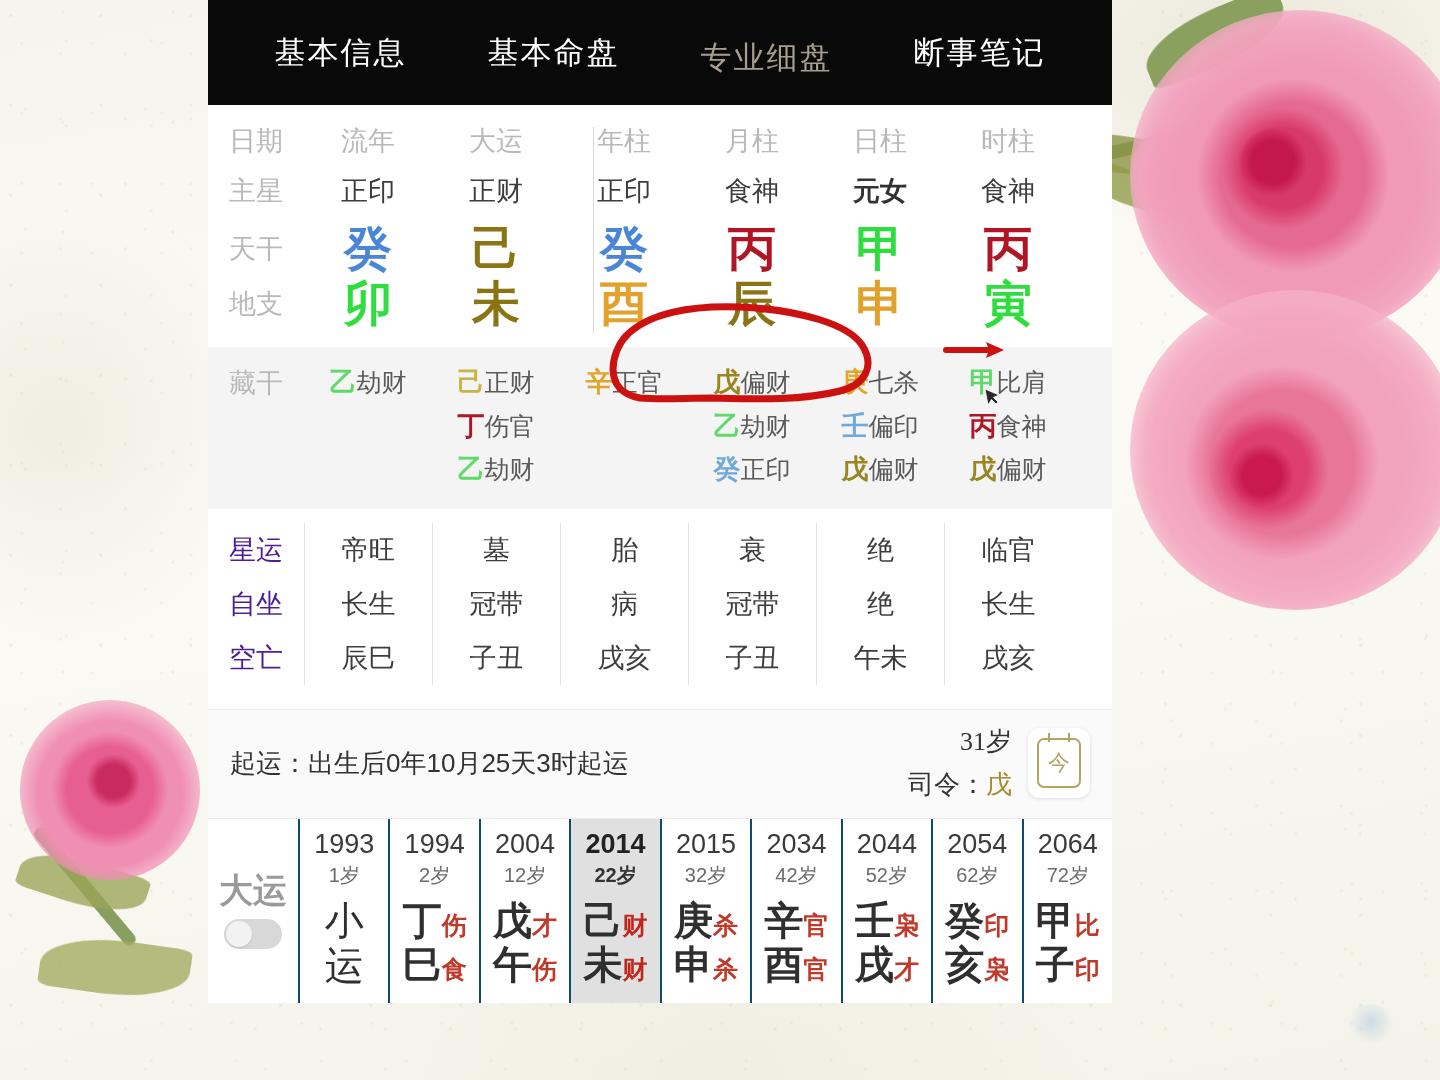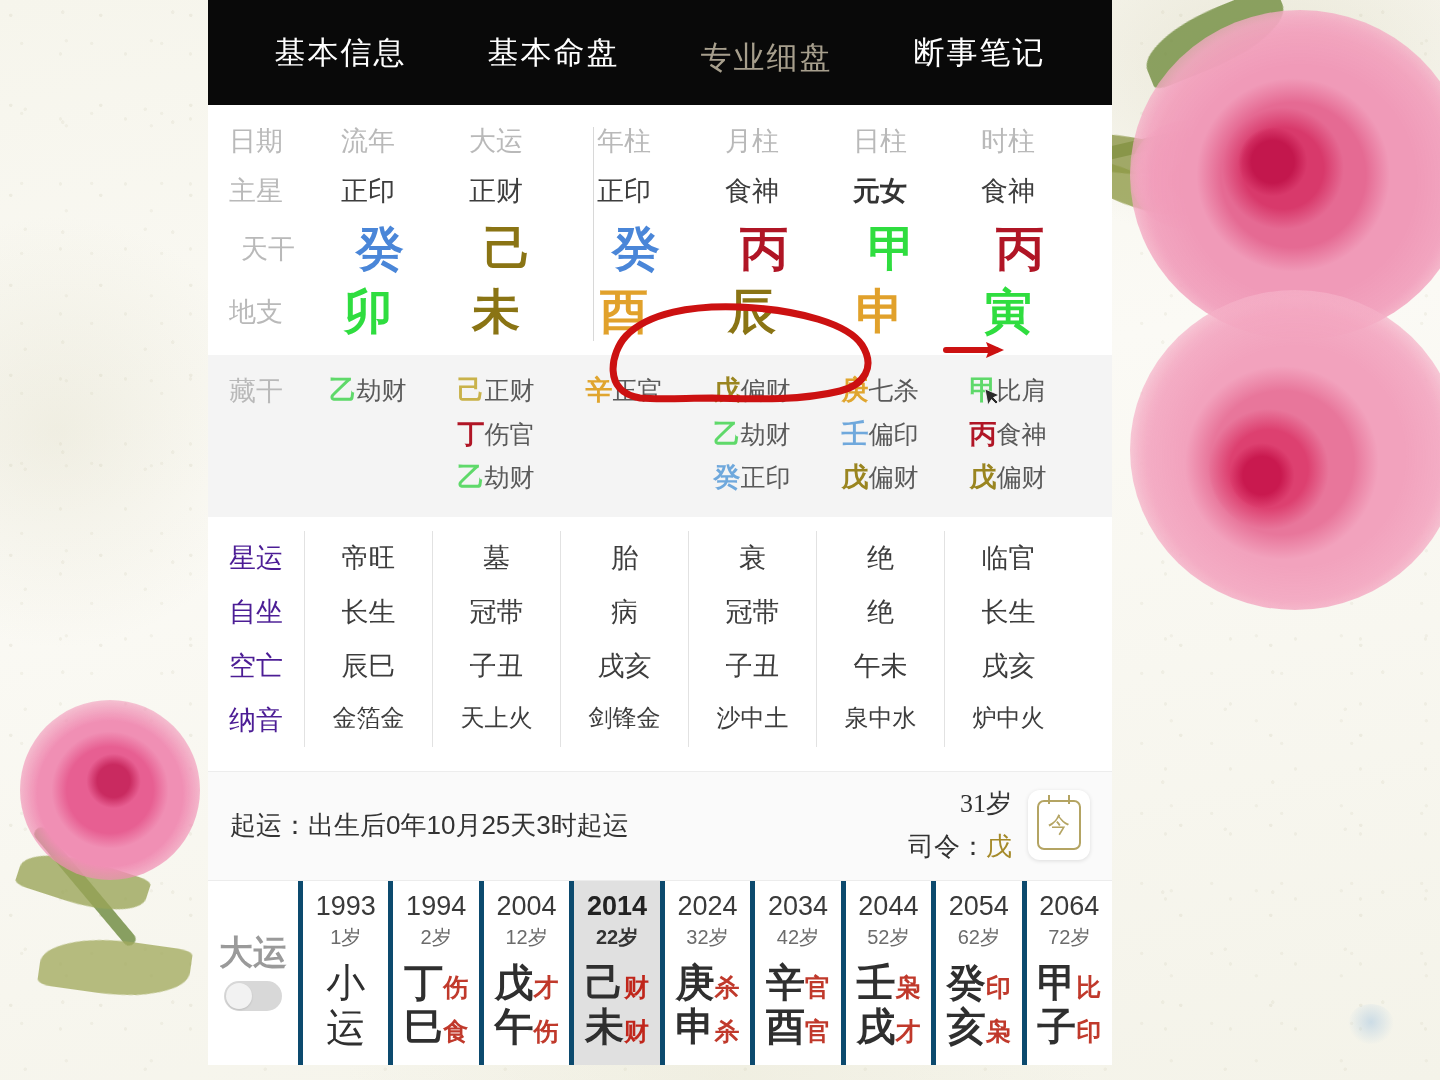--- a/index.html
+++ b/index.html
@@ -123,22 +123,22 @@
     column-gap: 0;
   }
   .plabel {
     color: #b9b9b9; font-size: 27px; text-align: center;
   }
   .pcell { text-align: center; font-size: 27px; color: #3d3d3d; }
   .row-head .pcell { color: #b9b9b9; }
   .row-star .pcell { color: #3d3d3d; }
   .row-star .pcell.bold { font-weight: bold; color: #333; }
   .big { font-size: 48px; font-weight: bold; line-height: 1.15; }
-  .row-gan { margin-top: 12px; margin-left: 12px; }
-  .row-zhi { margin-top: 8px; }
+  .row-gan { margin-top: 12px; }
+  .row-zhi { }
   .vdivider {
     position: absolute;
     left: 385px; top: 22px; bottom: 14px;
     width: 1px; background: #d8d8d8;
   }
 
   
   .hidden-band {
     background: #f4f4f4;
     padding: 14px 0 18px 0;
@@ -211,21 +211,21 @@
   .dy-label .txt { font-size: 34px; color: #9a9a9a; font-weight: bold; line-height: 1.12; text-align:center;}
   .toggle {
     width: 58px; height: 30px; border-radius: 15px; background: #d8d8d8;
     position: relative; cursor: pointer;
   }
   .toggle .knob {
     position: absolute; left: 2px; top: 2px; width: 26px; height: 26px;
     border-radius: 50%; background: #f2f2f2; box-shadow: 0 1px 2px rgba(0,0,0,.12);
   }
   .dy-col {
-    border-left: 5px solid #0c4a6e;
+    border-left: 2px solid #0c4a6e;
     padding: 10px 0 14px 0; text-align: center; cursor: pointer;
   }
   .dy-col.active { background: #e0e0e0; }
   .dy-year { font-size: 27px; color: #3a3a3a; }
   .dy-col.active .dy-year { font-weight: bold; color:#222; }
   .dy-age  { font-size: 20px; color: #6b6b6b; margin-top: 2px;}
   .dy-col.active .dy-age { font-weight: bold; color:#333; }
   .dy-pair { margin-top: 10px; line-height: 1.12; }
   .dy-line { font-size: 39px; font-weight: bold; color: #2f2f2f; white-space: nowrap; }
   .dy-line .sub { font-size: 25px; color: #c0392b; font-weight: bold; }
@@ -364,29 +364,20 @@
         </div>
         <div class="srow">
           <div class="slabel">空亡</div>
           <div class="scell">辰巳</div>
           <div class="scell">子丑</div>
           <div class="scell">戌亥</div>
           <div class="scell">子丑</div>
           <div class="scell">午未</div>
           <div class="scell">戌亥</div>
         </div>
-        <div class="srow">
-          <div class="slabel">纳音</div>
-          <div class="scell small">金箔金</div>
-          <div class="scell small">天上火</div>
-          <div class="scell small">剑锋金</div>
-          <div class="scell small">沙中土</div>
-          <div class="scell small">泉中水</div>
-          <div class="scell small">炉中火</div>
-        </div>
       </div>
 
       <div class="infobox">
         <div class="infoleft">
           <div><span>起运：</span><span>出生后0年10月25天3时起运</span></div>
         </div>
         <div class="inforight">
           <div class="infonums">
             <div class="age">31岁</div>
             <div class="siling"><span>司令：</span><b>戊</b></div>
@@ -426,21 +417,21 @@
                 <div class="dy-line"><span>午</span><span class="sub">伤</span></div>
               </div>
             </div><div class="dy-col active">
               <div class="dy-year">2014</div>
               <div class="dy-age">22岁</div>
               <div class="dy-pair">
                 <div class="dy-line"><span>己</span><span class="sub">财</span></div>
                 <div class="dy-line"><span>未</span><span class="sub">财</span></div>
               </div>
             </div><div class="dy-col">
-              <div class="dy-year">2024</div>
+              <div class="dy-year">2015</div>
               <div class="dy-age">32岁</div>
               <div class="dy-pair">
                 <div class="dy-line"><span>庚</span><span class="sub">杀</span></div>
                 <div class="dy-line"><span>申</span><span class="sub">杀</span></div>
               </div>
             </div><div class="dy-col">
               <div class="dy-year">2034</div>
               <div class="dy-age">42岁</div>
               <div class="dy-pair">
                 <div class="dy-line"><span>辛</span><span class="sub">官</span></div>

